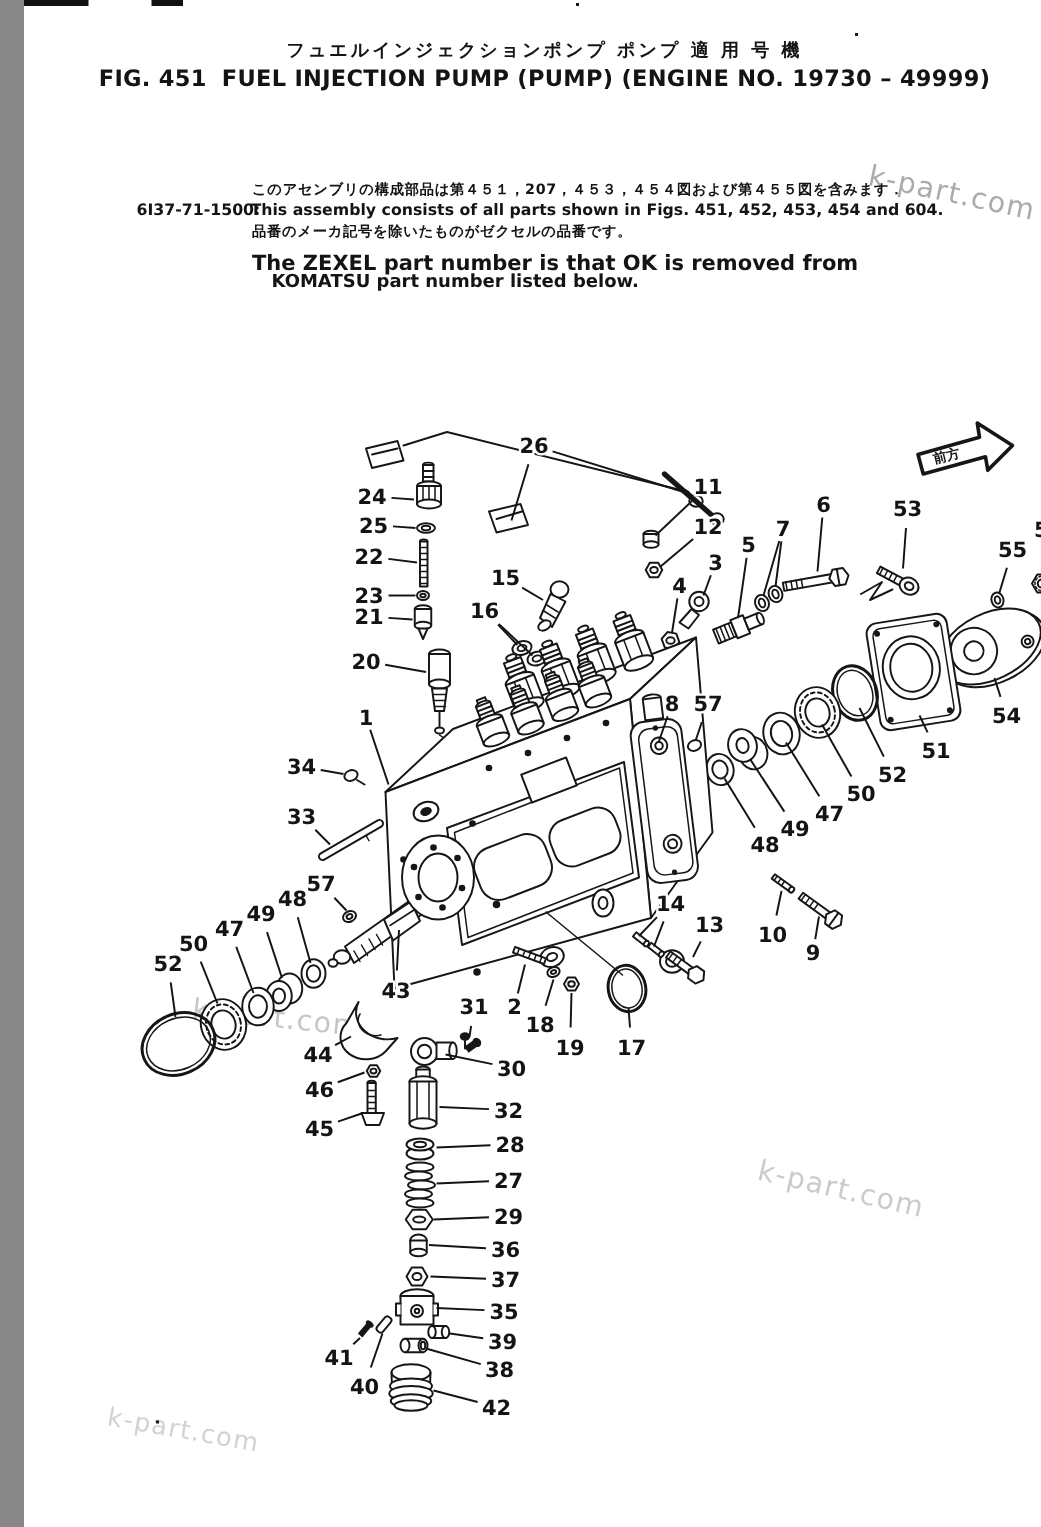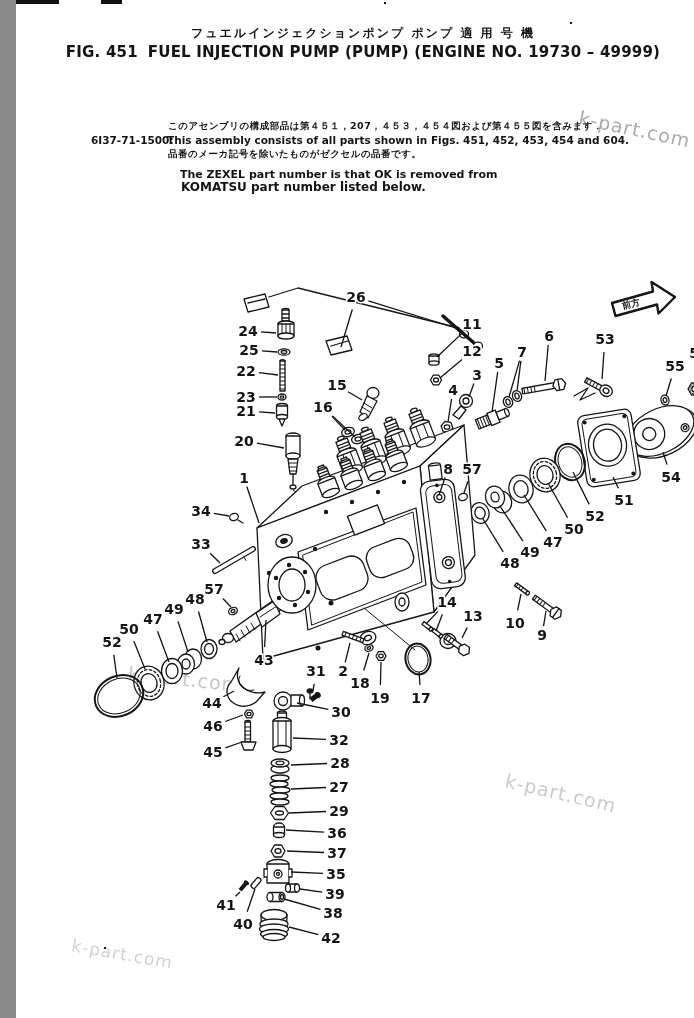--- a/index.html
+++ b/index.html
@@ -9,21 +9,21 @@
   .b1{left:0;width:43px;} .b2{left:85px;width:21px;}
   .hdr{position:absolute;left:0;right:0;text-align:center;z-index:2;}
   .title-jp{top:25px;font-size:12px;font-weight:bold;letter-spacing:2px;}
   .title-en{top:43px;font-size:15px;font-weight:bold;letter-spacing:.2px;}
   .title-en .sp{display:inline-block;width:10px;}
   .note span{position:absolute;white-space:nowrap;z-index:2;font-weight:bold;}
   .jp1{left:152px;top:120px;font-size:9.5px;letter-spacing:.5px;}
   .code{left:75px;top:134px;font-size:10.5px;}
   .en1{left:151px;top:134px;font-size:10.5px;}
   .jp2{left:152px;top:148px;font-size:9.5px;letter-spacing:.5px;}
-  .en2{left:164px;top:168px;font-size:11px;}
+  .en2{left:152px;top:168px;font-size:14px;}
   .en3{left:165px;top:180px;font-size:12px;}
   .wm{position:absolute;z-index:1;font-size:19px;letter-spacing:1px;white-space:nowrap;}
   .wm1{left:562px;top:118px;transform:rotate(12deg);color:#ababab;}
   .wm2{left:112px;top:668px;transform:rotate(6deg);color:#c6c6c6;}
   .wm3{left:488px;top:782px;transform:rotate(13deg);color:#cbcbcb;}
   .wm4{left:55px;top:944px;transform:rotate(10deg);font-size:17px;color:#d2d2d2;}
   svg.art{position:absolute;left:0;top:0;z-index:2;}
   .ink{stroke:#161616;fill:none;stroke-width:1.3;stroke-linejoin:round;stroke-linecap:round;}
   .wf{fill:#ffffff;}
   .df{fill:#161616;stroke:none;}

